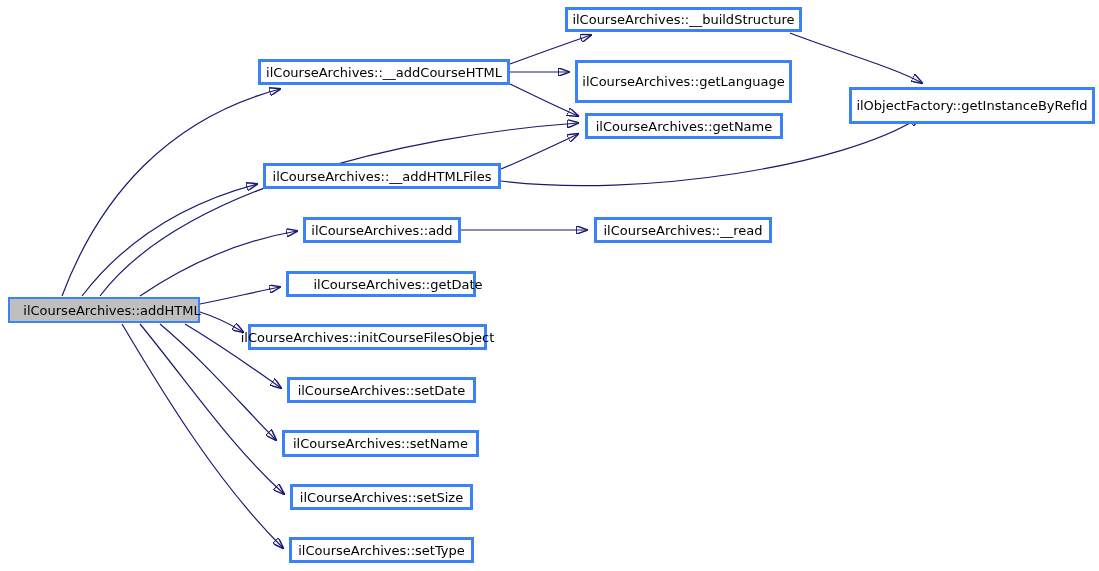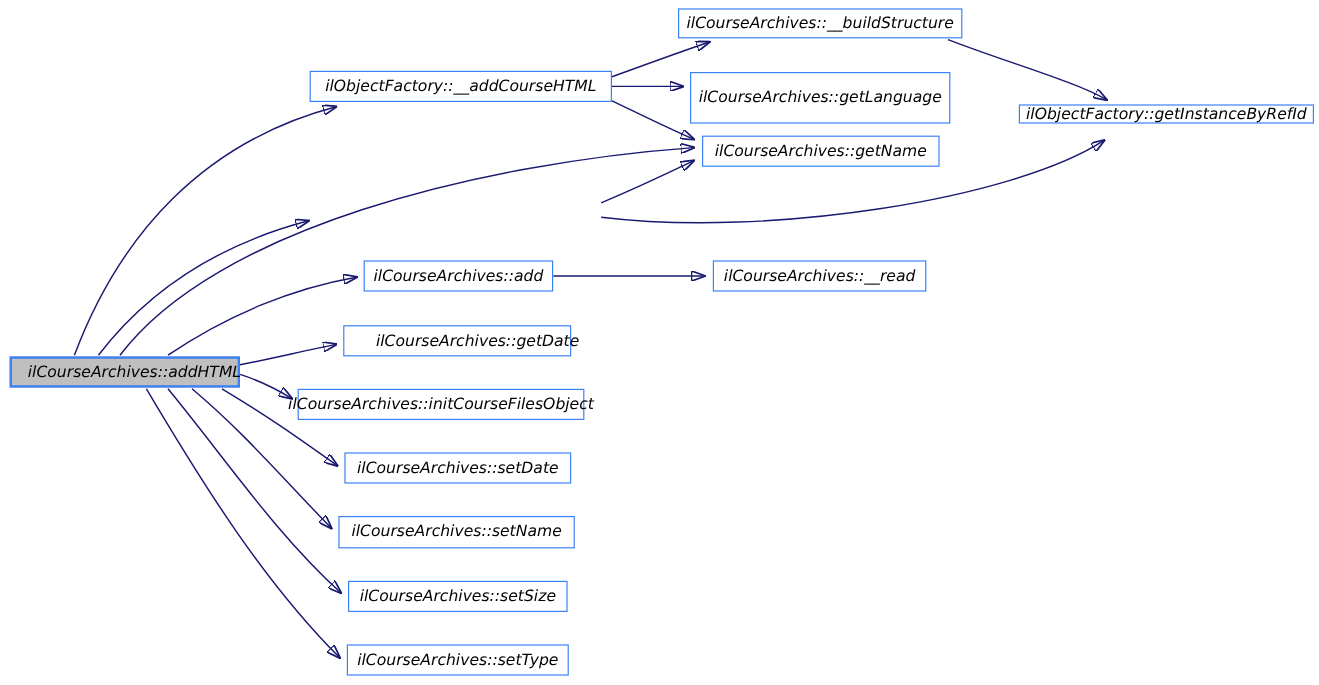--- a/index.html
+++ b/index.html
@@ -23,31 +23,30 @@
     height: 571px;
   }
   .edges path, .edges line {
     fill: none;
     stroke: #191970;
     stroke-width: 1.2;
   }
   .node {
     position: absolute;
     box-sizing: border-box;
-    border: 1px solid #3b82f6;
+    border: 3px solid #3b82f6;
     background: #ffffff;
     color: #000000;
     font-size: 13px;
     line-height: 1;
     display: flex;
     align-items: center;
     justify-content: center;
     white-space: nowrap;
     cursor: pointer;
-    font-style: italic;
   }
   .node.highlight {
     background: #bfbfbf;
     border-width: 2px;
     cursor: default;
     padding-left: 16px;
   }
 </style>
 </head>
 <body>
@@ -74,40 +73,41 @@
     <path d="M 510,72 L 569,72" marker-end="url(#arrow)"></path>
     <path d="M 510,84 C 535,96 555,106 578,116" marker-end="url(#arrow)"></path>
     <path d="M 501,169 C 530,157 555,145 578,134" marker-end="url(#arrow)"></path>
     <path d="M 501,181 C 640,198 845,166 920,117" marker-end="url(#arrow)"></path>
     <path d="M 790,33 C 842,53 896,68 922,83" marker-end="url(#arrow)"></path>
     <path d="M 461,230 L 587,230" marker-end="url(#arrow)"></path>
   </svg>
 
   <div class="node highlight" style="left:8px; top:297px; width:192px; height:26px;">ilCourseArchives::addHTML</div>
 
-  <div class="node" style="left:258px; top:59px; width:252px; height:26px;">ilObjectFactory::__addCourseHTML</div>
+  <div class="node" style="left:258px; top:59px; width:252px; height:26px;">ilCourseArchives::__addCourseHTML</div>
 
   <div class="node" style="left:565px; top:7px; width:237px; height:25px;">ilCourseArchives::__buildStructure</div>
 
   <div class="node" style="left:575px; top:60px; width:217px; height:43px;">ilCourseArchives::getLanguage</div>
 
   <div class="node" style="left:585px; top:113px; width:198px; height:26px;">ilCourseArchives::getName</div>
 
+  <div class="node" style="left:263px; top:163px; width:238px; height:26px;">ilCourseArchives::__addHTMLFiles</div>
 
   <div class="node" style="left:303px; top:217px; width:158px; height:26px;">ilCourseArchives::add</div>
 
   <div class="node" style="left:594px; top:217px; width:178px; height:26px;">ilCourseArchives::__read</div>
 
   <div class="node" style="left:286px; top:271px; width:190px; height:26px;padding-left:34px;">ilCourseArchives::getDate</div>
 
   <div class="node" style="left:248px; top:324px; width:239px; height:26px;">ilCourseArchives::initCourseFilesObject</div>
 
   <div class="node" style="left:287px; top:377px; width:189px; height:26px;">ilCourseArchives::setDate</div>
 
   <div class="node" style="left:282px; top:430px; width:197px; height:27px;">ilCourseArchives::setName</div>
 
   <div class="node" style="left:290px; top:484px; width:183px; height:26px;">ilCourseArchives::setSize</div>
 
   <div class="node" style="left:289px; top:537px; width:185px; height:26px;">ilCourseArchives::setType</div>
 
-  <div class="node" style="left:849px; top:87px; width:246px; height:16px;">ilObjectFactory::getInstanceByRefId</div>
+  <div class="node" style="left:849px; top:87px; width:246px; height:37px;">ilObjectFactory::getInstanceByRefId</div>
 
 </div>
 
 </body></html>

